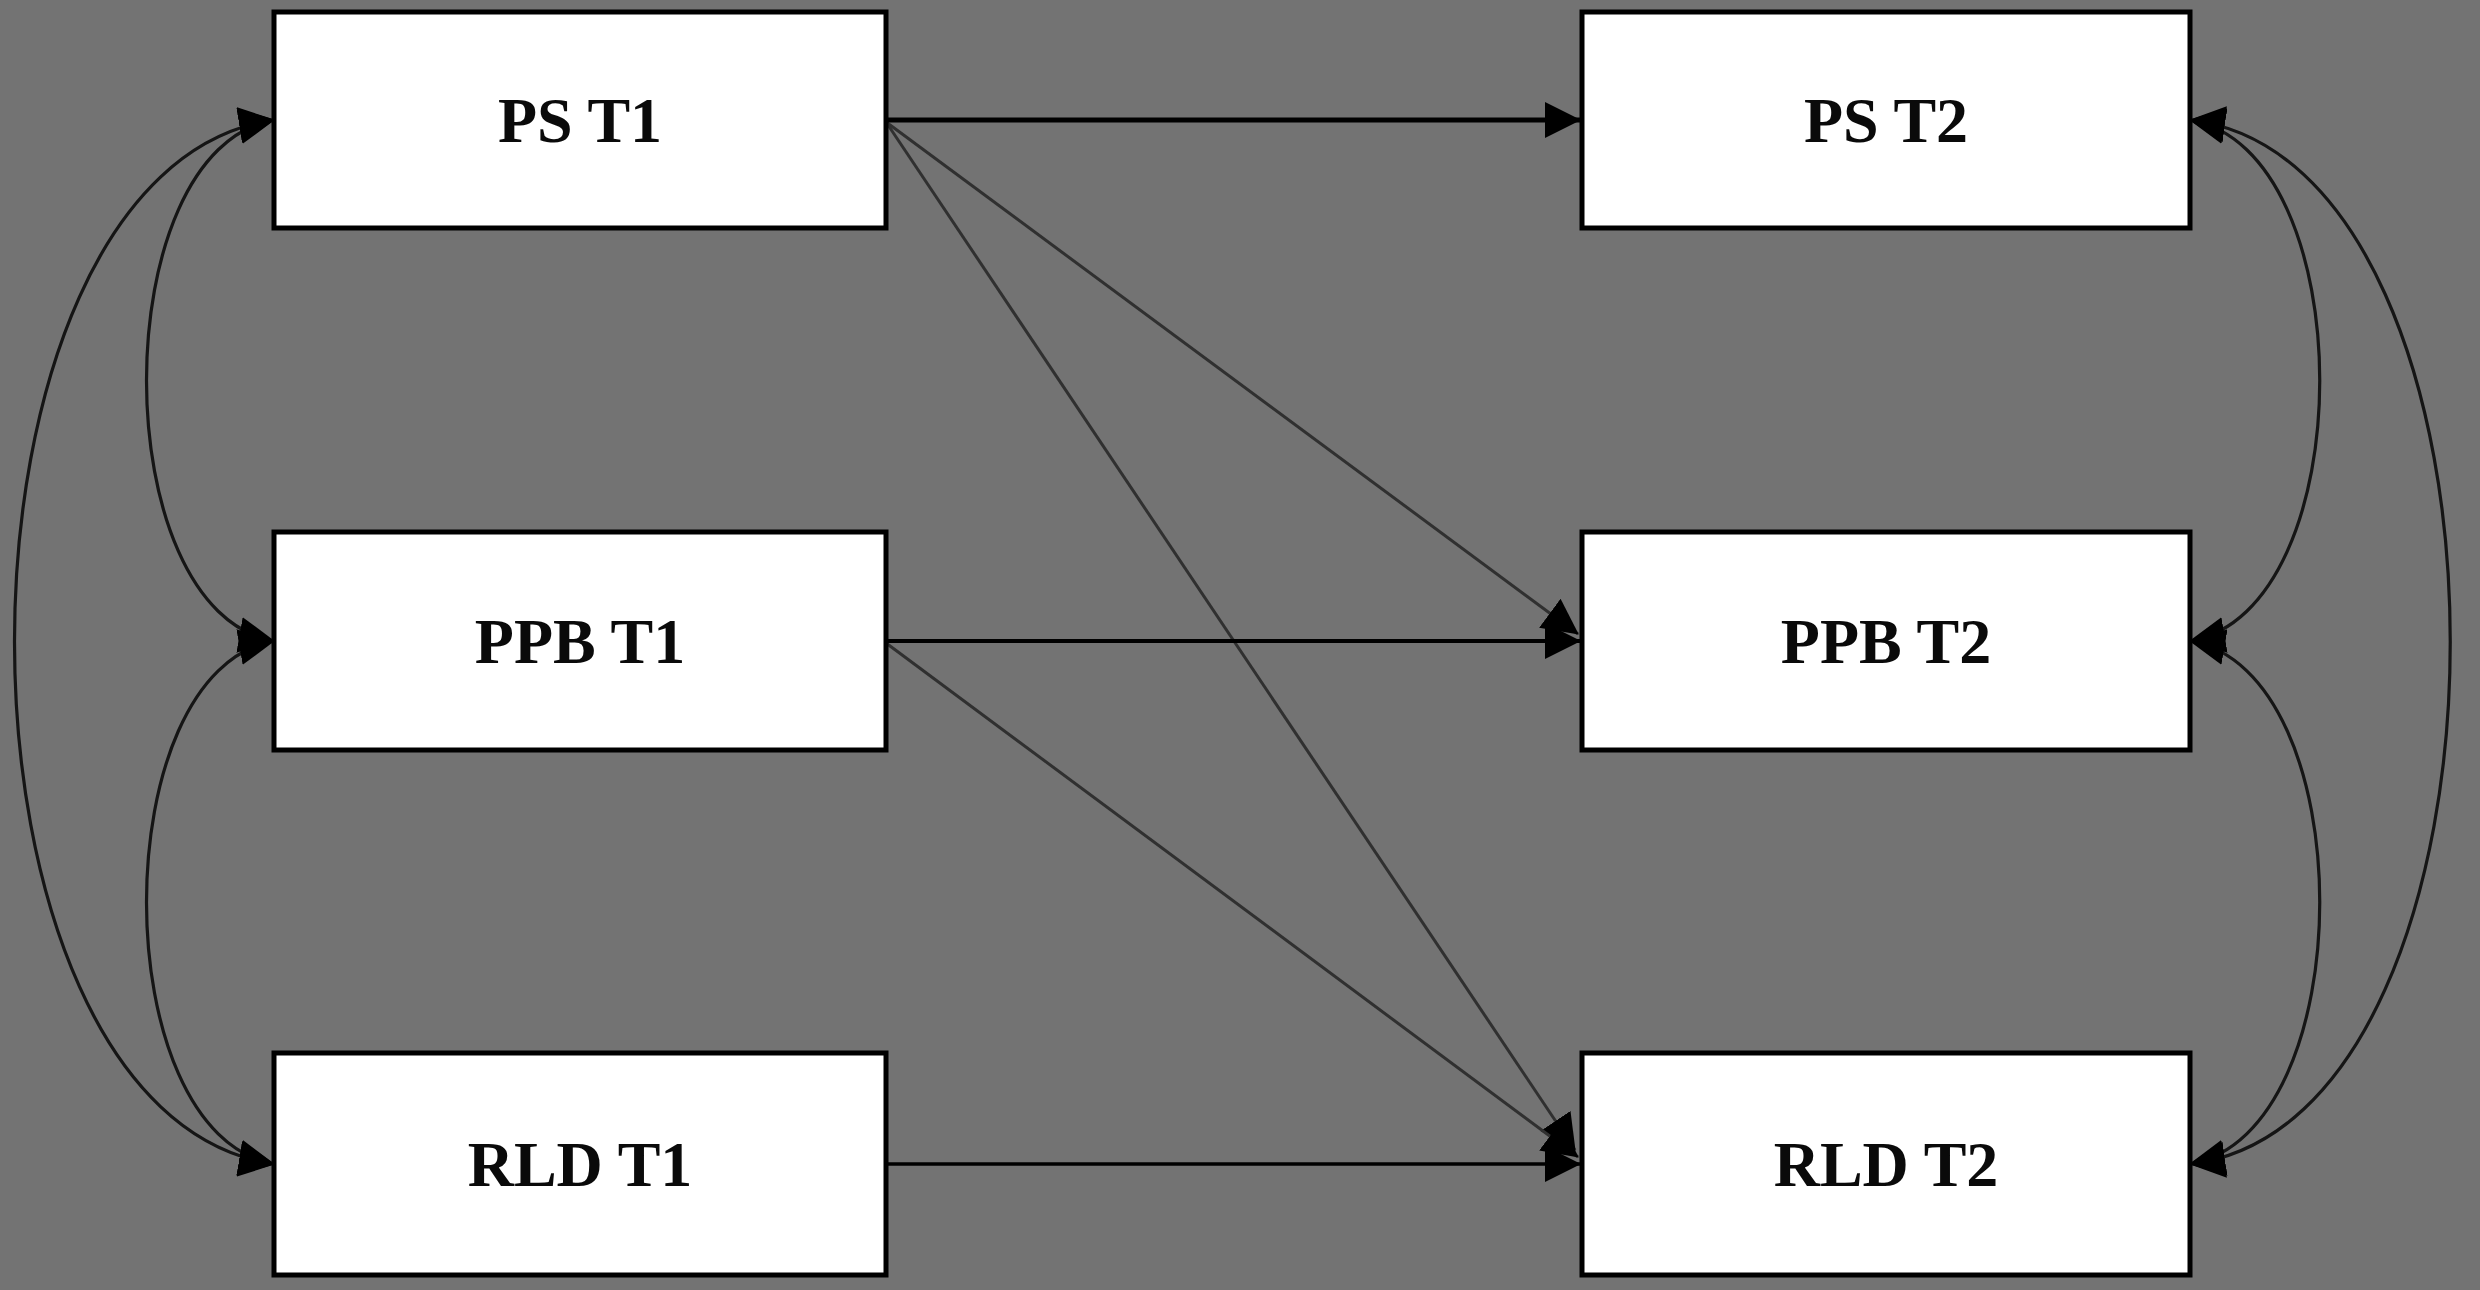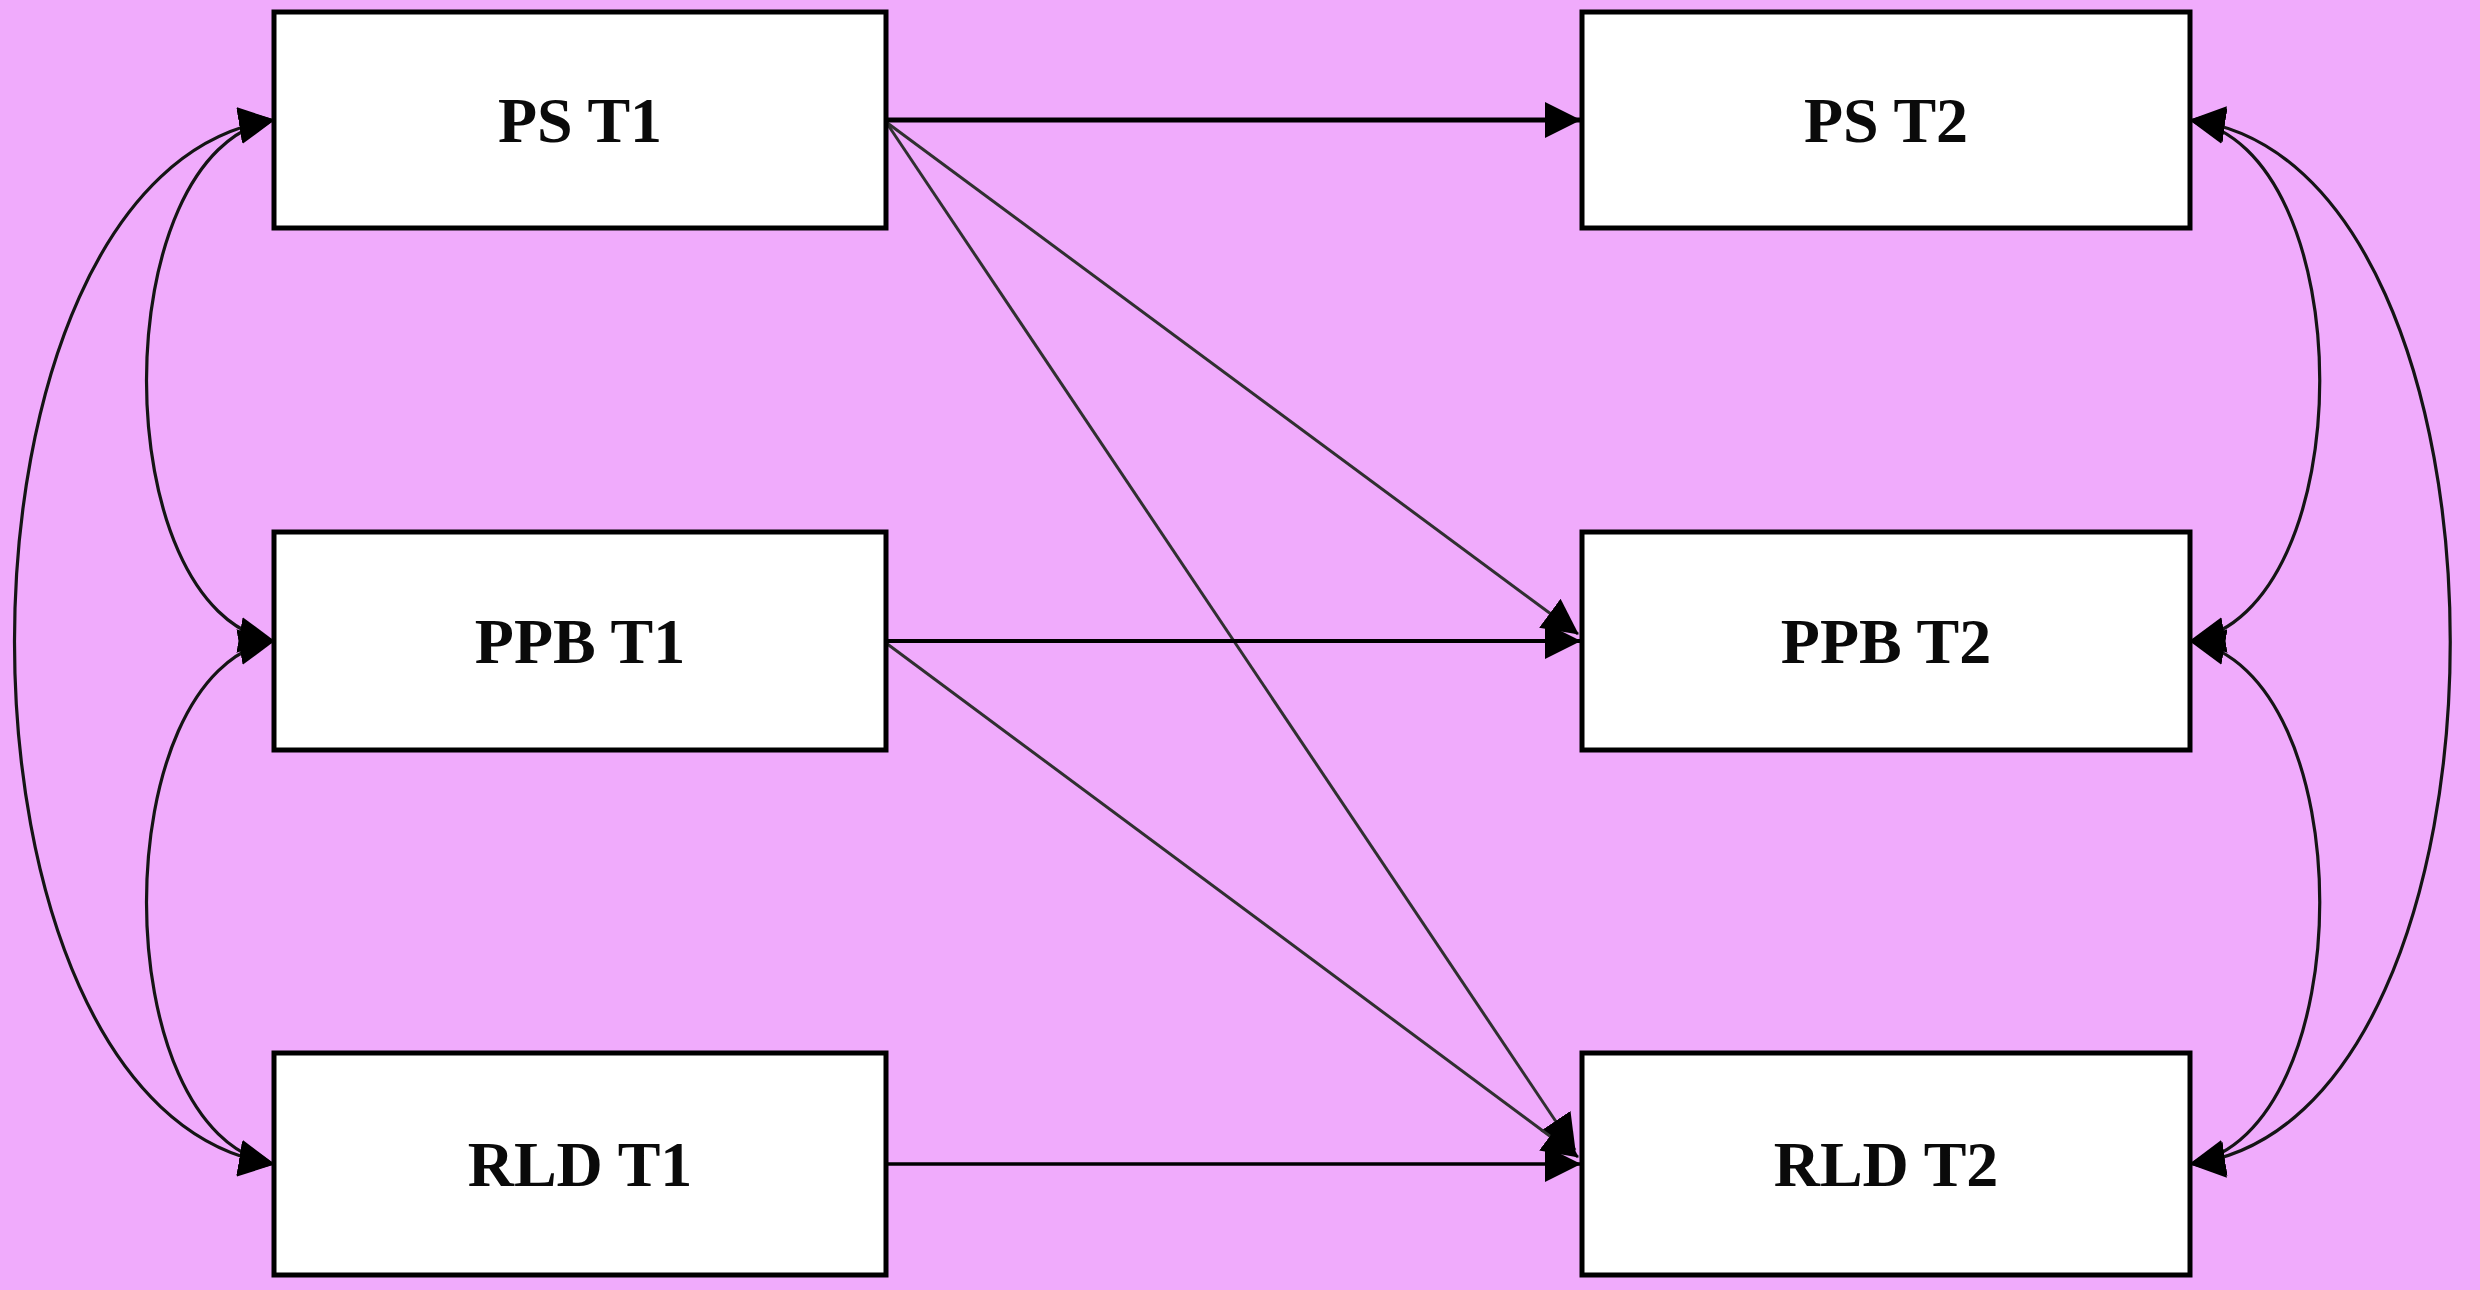--- a/index.html
+++ b/index.html
@@ -7,21 +7,21 @@
     padding: 0;
     background: #ffffff;
     width: 2480px;
     height: 1290px;
     overflow: hidden;
   }
   .stage {
     position: relative;
     width: 2480px;
     height: 1290px;
-    background: #f0abfc;
+    background: #737373;
   }
   svg.diagram {
     position: absolute;
     left: 0;
     top: 0;
     width: 2480px;
     height: 1290px;
     display: block;
   }
   text.box-label {

